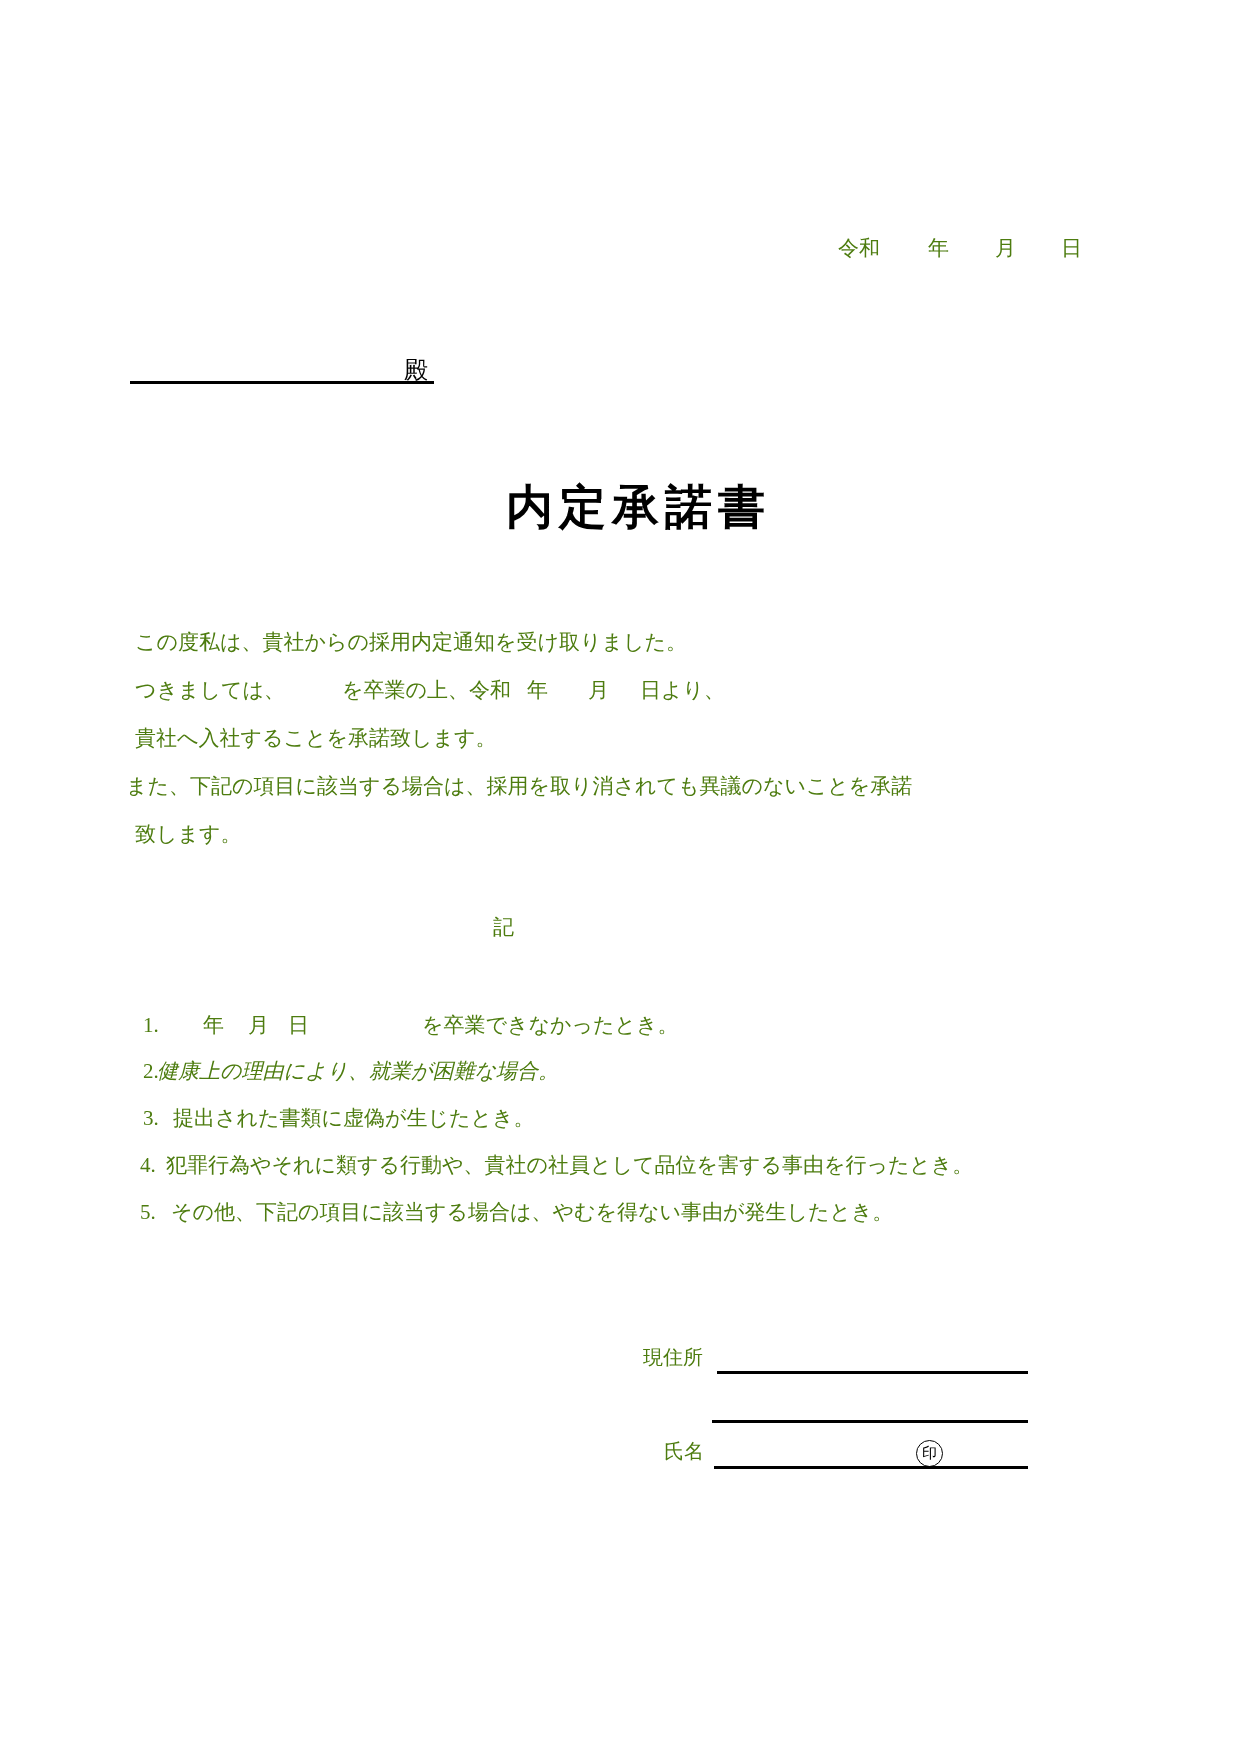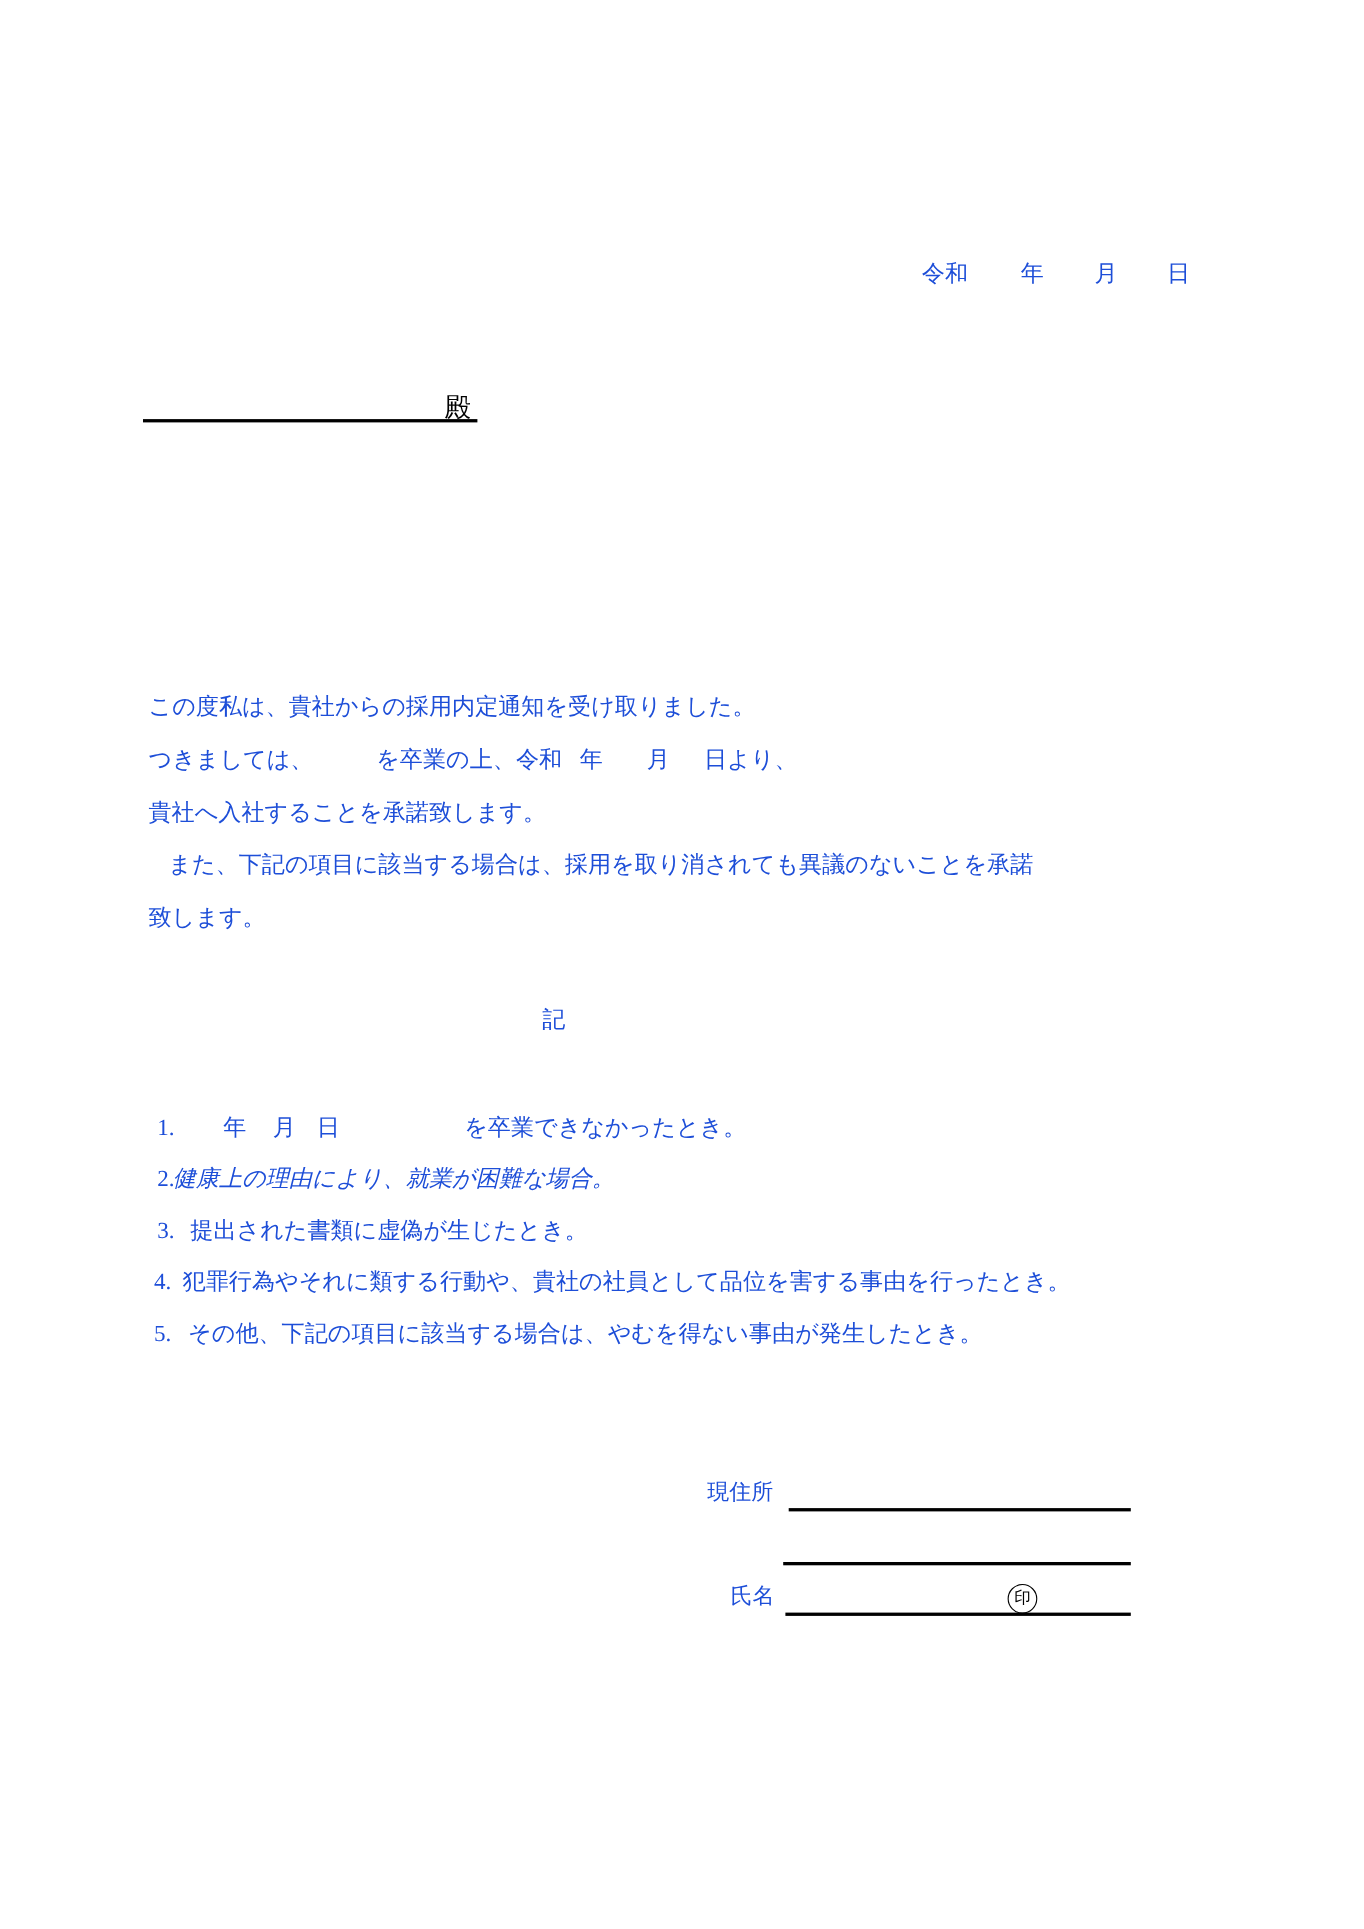--- a/index.html
+++ b/index.html
@@ -11,21 +11,21 @@
     background: #ffffff;
     color: #000000;
     font-family: "Liberation Serif", "DejaVu Serif", serif;
     overflow: hidden;
   }
   .t {
     position: absolute;
     font-size: 21px;
     line-height: 1.15;
     white-space: pre;
-    color: #1d4ed8;
+    color: #4d7c0f;
   }
   .doc-title {
     position: absolute;
     left: 506px;
     top: 476px;
     font-size: 47px;
     font-weight: bold;
     letter-spacing: 6px;
     white-space: pre;
   }
@@ -67,32 +67,33 @@
     <span class="t" style="left:928px; top:236px;">年</span>
     <span class="t" style="left:995px; top:236px;">月</span>
     <span class="t" style="left:1061px; top:236px;">日</span>
   </div>
 
   <div>
     <div class="blank-line" style="left:130px; top:381px; width:304px;"></div>
     <span class="honorific">殿</span>
   </div>
 
+  <div class="doc-title">内定承諾書</div>
 
   <div>
     <span class="t" style="left:135px; top:630px;">この度私は、貴社からの採用内定通知を受け取りました。</span>
 
     <span class="t" style="left:135px; top:678px;">つきましては、</span>
     <span class="t" style="left:342px; top:678px;text-align:right;">を卒業の上、令和</span>
     <span class="t" style="left:527px; top:678px;">年</span>
     <span class="t" style="left:588px; top:678px;">月</span>
     <span class="t" style="left:640px; top:678px;">日より、</span>
 
     <span class="t" style="left:135px; top:726px;">貴社へ入社することを承諾致します。</span>
-    <span class="t" style="left:153px; top:774px;text-align:right;">また、下記の項目に該当する場合は、採用を取り消されても異議のないことを承諾</span>
+    <span class="t" style="left:126px; top:774px;text-align:right;">また、下記の項目に該当する場合は、採用を取り消されても異議のないことを承諾</span>
     <span class="t" style="left:135px; top:822px;text-align:center;">致します。</span>
   </div>
 
   <span class="t" style="left:493px; top:915px;">記</span>
 
   <div>
 
     <div>
       <span class="t" style="left:143px; top:1013px;">1.</span>
       <span class="t" style="left:203px; top:1013px;">年</span>

